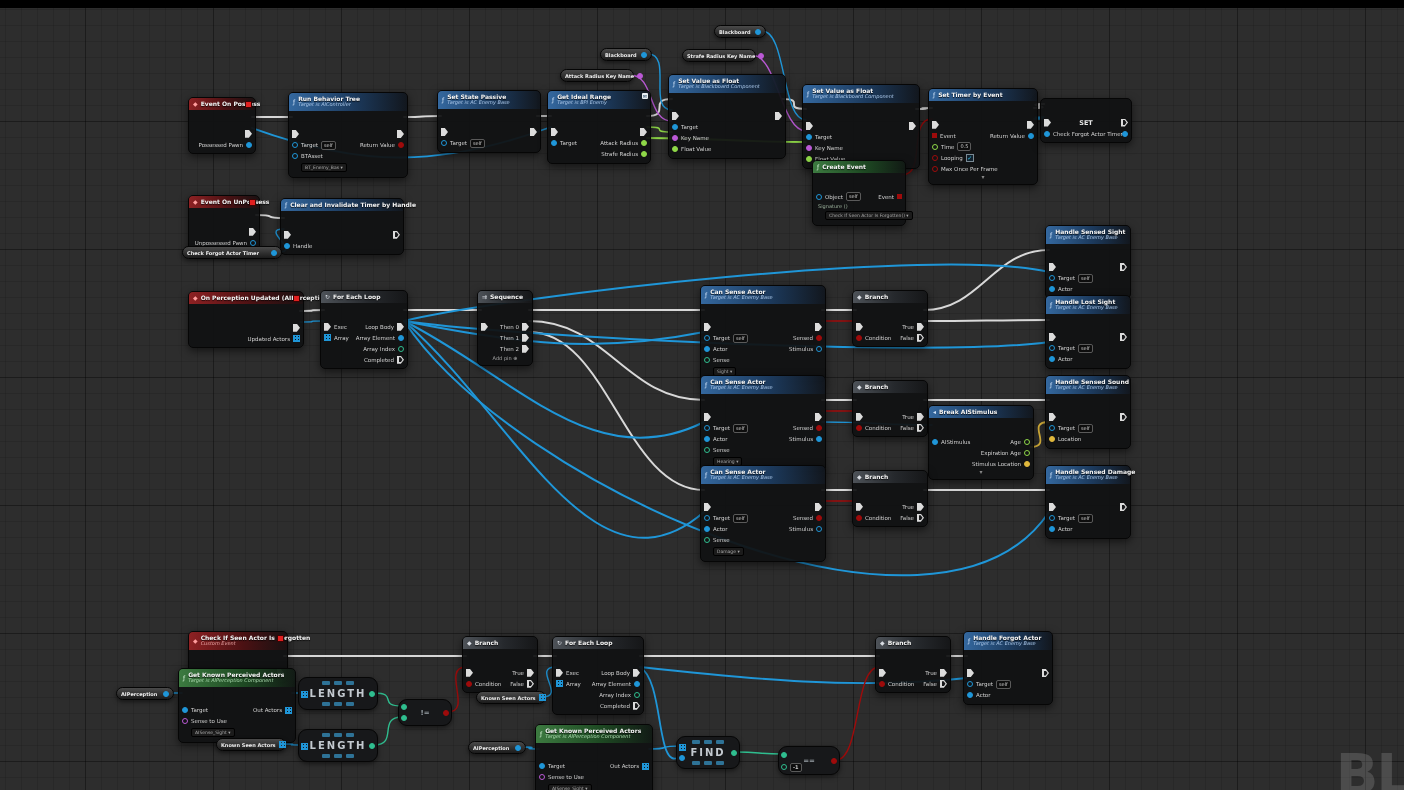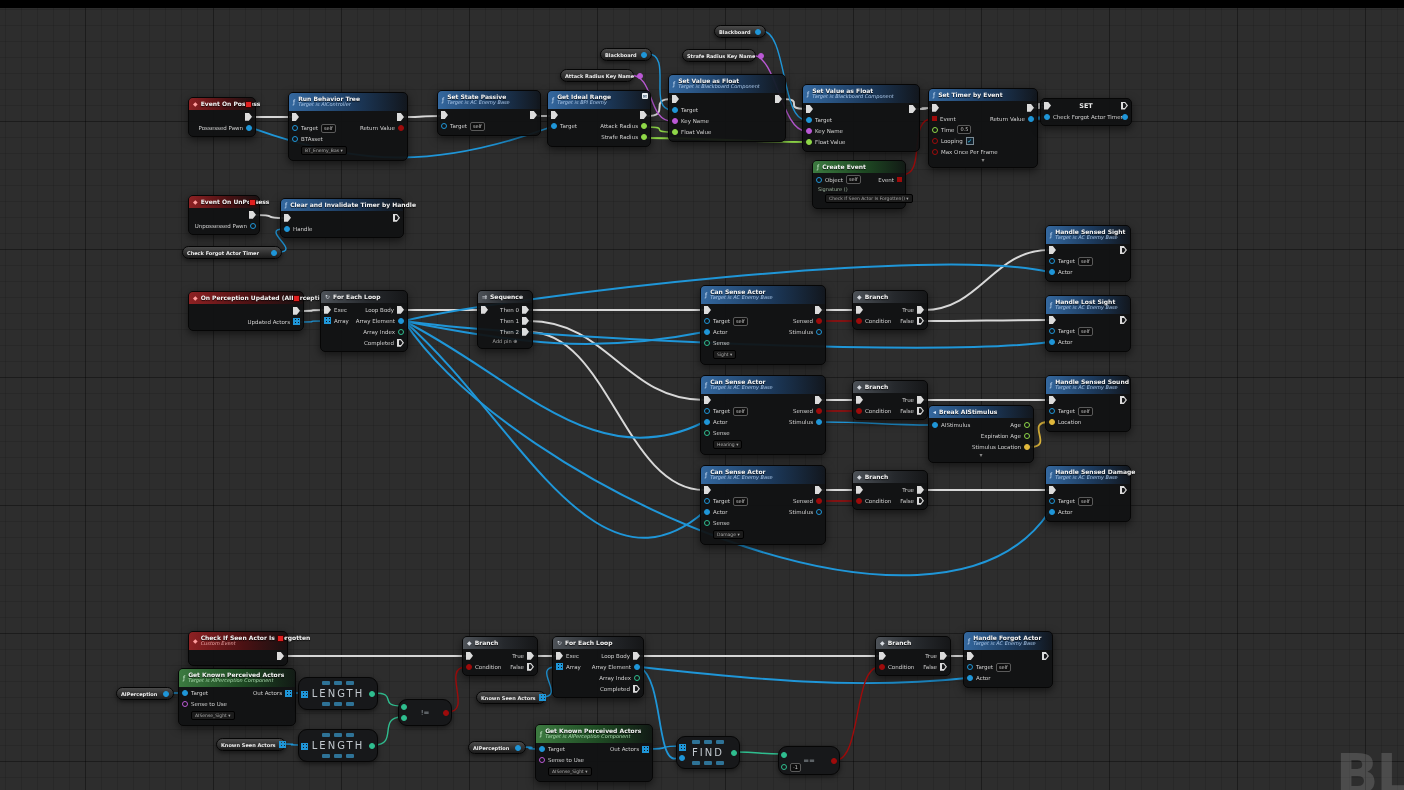--- a/index.html
+++ b/index.html
@@ -26,21 +26,21 @@
   .ic{font-size:6px;line-height:6px}
   .t-event>.hd{background:linear-gradient(90deg,#8e2123,#4b1113 55%,rgba(45,12,12,.25))}
   .t-event .sub{color:#e5a0a0}.t-event .ic{color:#ff9d9d}
   .t-fn>.hd{background:linear-gradient(90deg,#34689f,#1c3a5d 55%,rgba(18,34,58,.25))}
   .t-fn .sub{color:#a9c6e8}.t-fn .ic{color:#cfe2f8}
   .t-pure>.hd{background:linear-gradient(90deg,#3c7a40,#1e4a23 55%,rgba(18,48,24,.25))}
   .t-pure .sub{color:#a9d8ad}.t-pure .ic{color:#d2f0d4}
   .t-macro>.hd{background:linear-gradient(90deg,#4d5258,#26292d 55%,rgba(30,31,34,.3))}.t-macro .ic{color:#d8dce2}
   .badge{position:absolute;right:3px;top:3px;width:5px;height:5px;background:#e02020;border:1px solid #3a0404}
   .env{position:absolute;right:2px;top:2px;background:#e8eef4;color:#23405c;font-size:5px;line-height:6px;padding:0 1px;border-radius:1px}
-  .rows{padding:1px 0 3px}
+  .rows{padding:18px 0 3px}
   .row{display:flex;justify-content:space-between;align-items:center;min-height:11px;padding:0 3px;gap:3px}
   .cell{display:flex;align-items:center;gap:3px;min-width:6px}
   .cell.rv{flex-direction:row-reverse}
   .plabel{font-size:5.5px;color:#d2d2d2;white-space:nowrap}
   .mid{flex:1;text-align:center;font-size:6.5px;font-weight:bold;color:#e4e4e4}
   .pexec{width:7px;height:8px;background:#dcdcdc;clip-path:polygon(0 0,55% 0,100% 50%,55% 100%,0 100%);position:relative;flex:none}
   .pexec.h::after{content:"";position:absolute;inset:1.5px;background:#17181a;clip-path:polygon(0 0,55% 0,100% 50%,55% 100%,0 100%)}
   .pcirc{width:6px;height:6px;border-radius:50%;border:1.5px solid var(--c);box-sizing:border-box;flex:none}
   .pcirc.f{background:var(--c)}
   .parr{width:7px;height:7px;flex:none;background-image:
@@ -50,21 +50,21 @@
   .vbox{font-size:5px;border:1px solid #5a5a5a;background:#0d0d0d;color:#c8c8c8;padding:0 2px;border-radius:2px;line-height:7px;white-space:nowrap}
   .chk{width:6px;height:6px;border:1px solid #7a8a94;background:#10202c;color:#35c0e8;font-size:6px;line-height:5px;text-align:center}
   .dd{margin:1px 4px 2px 12px;background:#1b1b1b;border:1px solid #000;border-radius:2px;font-size:4.5px;color:#a8a8a8;padding:0 3px;line-height:7px;width:max-content;max-width:92%;overflow:hidden;white-space:nowrap}
   .trow{font-size:5px;color:#9ab09a;padding:1px 5px}
   .crow{text-align:center;font-size:5px;color:#aaa;padding:1px 0}
   .chev{text-align:center;color:#888;font-size:6px;line-height:6px;padding-bottom:1px}
   .pill{position:absolute;height:13px;display:flex;align-items:center;justify-content:space-between;gap:3px;
     padding:0 4px;background:linear-gradient(#4a4a4a,#1b1b1b);border:1px solid #050505;border-radius:7px;
     font-size:5px;font-weight:bold;color:#ececec;box-shadow:0 2px 4px rgba(0,0,0,.5);z-index:2;box-sizing:border-box;white-space:nowrap}
   .cnode{position:absolute;background:#17181a;border:1px solid #060606;border-radius:9px;
-    display:flex;align-items:center;justify-content:center;color:#c3c9cf;font-weight:normal;
+    display:flex;align-items:center;justify-content:center;color:#c3c9cf;font-weight:bold;
     z-index:2;box-shadow:0 2px 5px rgba(0,0,0,.5);box-sizing:border-box}
   .cbig{font-size:10px;letter-spacing:2px}
   .cop{font-size:7px;color:#9aa2a8;display:flex;align-items:center;gap:2px}
   .sqrow{position:absolute;left:0;right:0;display:flex;gap:4px;justify-content:center}
   .sqrow.t{top:3px}.sqrow.b{bottom:3px}
   .sq{width:8px;height:4px;background:#2e7296;border-radius:1px}
   .cpin{position:absolute}
 </style>
 </head>
 <body>

